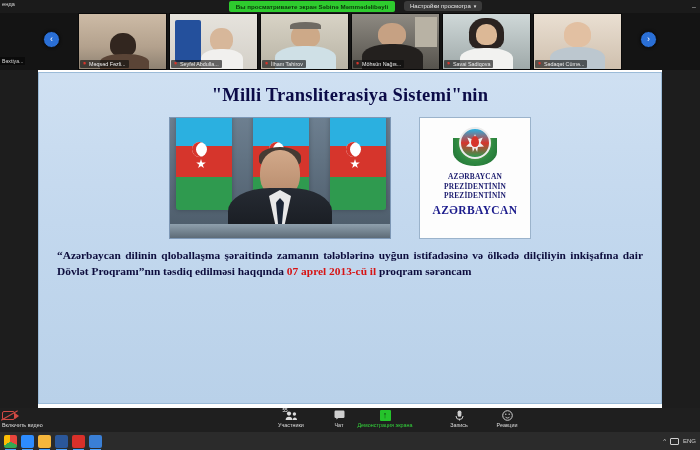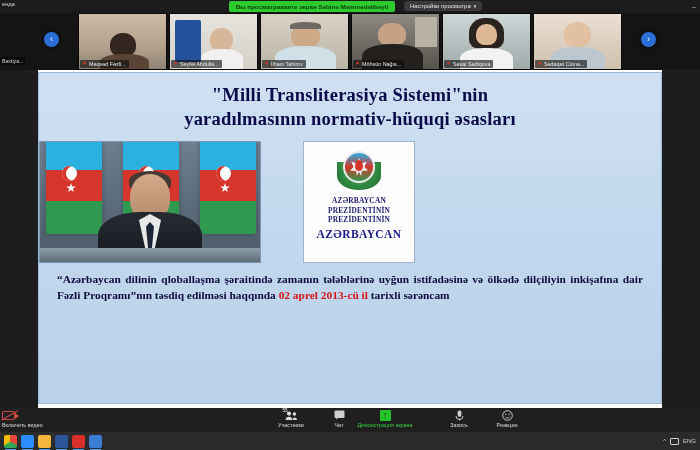--- a/index.html
+++ b/index.html
@@ -105,22 +105,22 @@
   }
   .slide-title {
     text-align: center; color: #0b0b47; font-weight: bold;
     font-family: "Liberation Serif", serif;
     font-size: 18.5px; line-height: 24px; padding: 10px 14px 0 14px;
     letter-spacing: .2px;
   }
   .slide-title .l2 { display: block; }
 
   .media-row {
-    display: flex; align-items: flex-start;
-    gap: 42px; margin-top: 10px;
+    display: flex; justify-content: center; align-items: flex-start;
+    gap: 28px; margin-top: 10px;
   }
   .photo {
     width: 222px; height: 122px; border: 1px solid #7d97b5;
     position: relative; overflow: hidden;
     background: linear-gradient(180deg,#6d7f90 0%,#4b5a68 100%);
   }
   .flag {
     position: absolute; top: -4px; width: 56px; height: 96px;
     background: linear-gradient(180deg,#2bb0e0 0%,#2bb0e0 33%,#d6352c 33%,#d6352c 66%,#2f9a4f 66%,#2f9a4f 100%);
     border-radius: 3px;
@@ -376,21 +376,20 @@
   </div>
 
   <div class="stage">
     <div class="stage-side left"></div>
     <div class="stage-side right"></div>
 
     <div class="slide">
 
       <div class="slide-title">
         <span>"Milli  Transliterasiya  Sistemi"nin</span>
-        <span class="l2">yaradılmasının  normativ-hüquqi  əsasları</span>
       </div>
 
       <div class="media-row">
 
         <div class="photo">
           <div class="flag" style="left:6px">
             <span class="moon"></span>
             <span class="star"></span>
           </div>
           <div class="flag" style="left:83px">
@@ -419,21 +418,21 @@
           </div>
           <div class="emb-line">AZƏRBAYCAN</div>
           <div class="emb-line">PREZİDENTİNİN</div>
           <div class="emb-line">PREZİDENTİNİN</div>
           <div class="emb-big">AZƏRBAYCAN</div>
         </div>
 
       </div>
 
       <div class="quote">
-        <span>“Azərbaycan   dilinin   qloballaşma   şəraitində   zamanın   tələblərinə   uyğun istifadəsinə   və   ölkədə   dilçiliyin   inkişafına   dair   Fəzli   Proqramı”nın   təsdiq edilməsi haqqında </span><span class="red">02 aprel 2013-cü il</span><span> tarixli sərəncam</span>
+        <span>“Azərbaycan   dilinin   qloballaşma   şəraitində   zamanın   tələblərinə   uyğun istifadəsinə   və   ölkədə   dilçiliyin   inkişafına   dair   Dövlət   Proqramı”nın   təsdiq edilməsi haqqında </span><span class="red">07 aprel 2013-cü il</span><span> proqram sərəncam</span>
       </div>
 
 
     </div>
   </div>
 
   <div class="toolbar">
 
     <div class="tb-item left-video">
       <span class="tb-ico">

